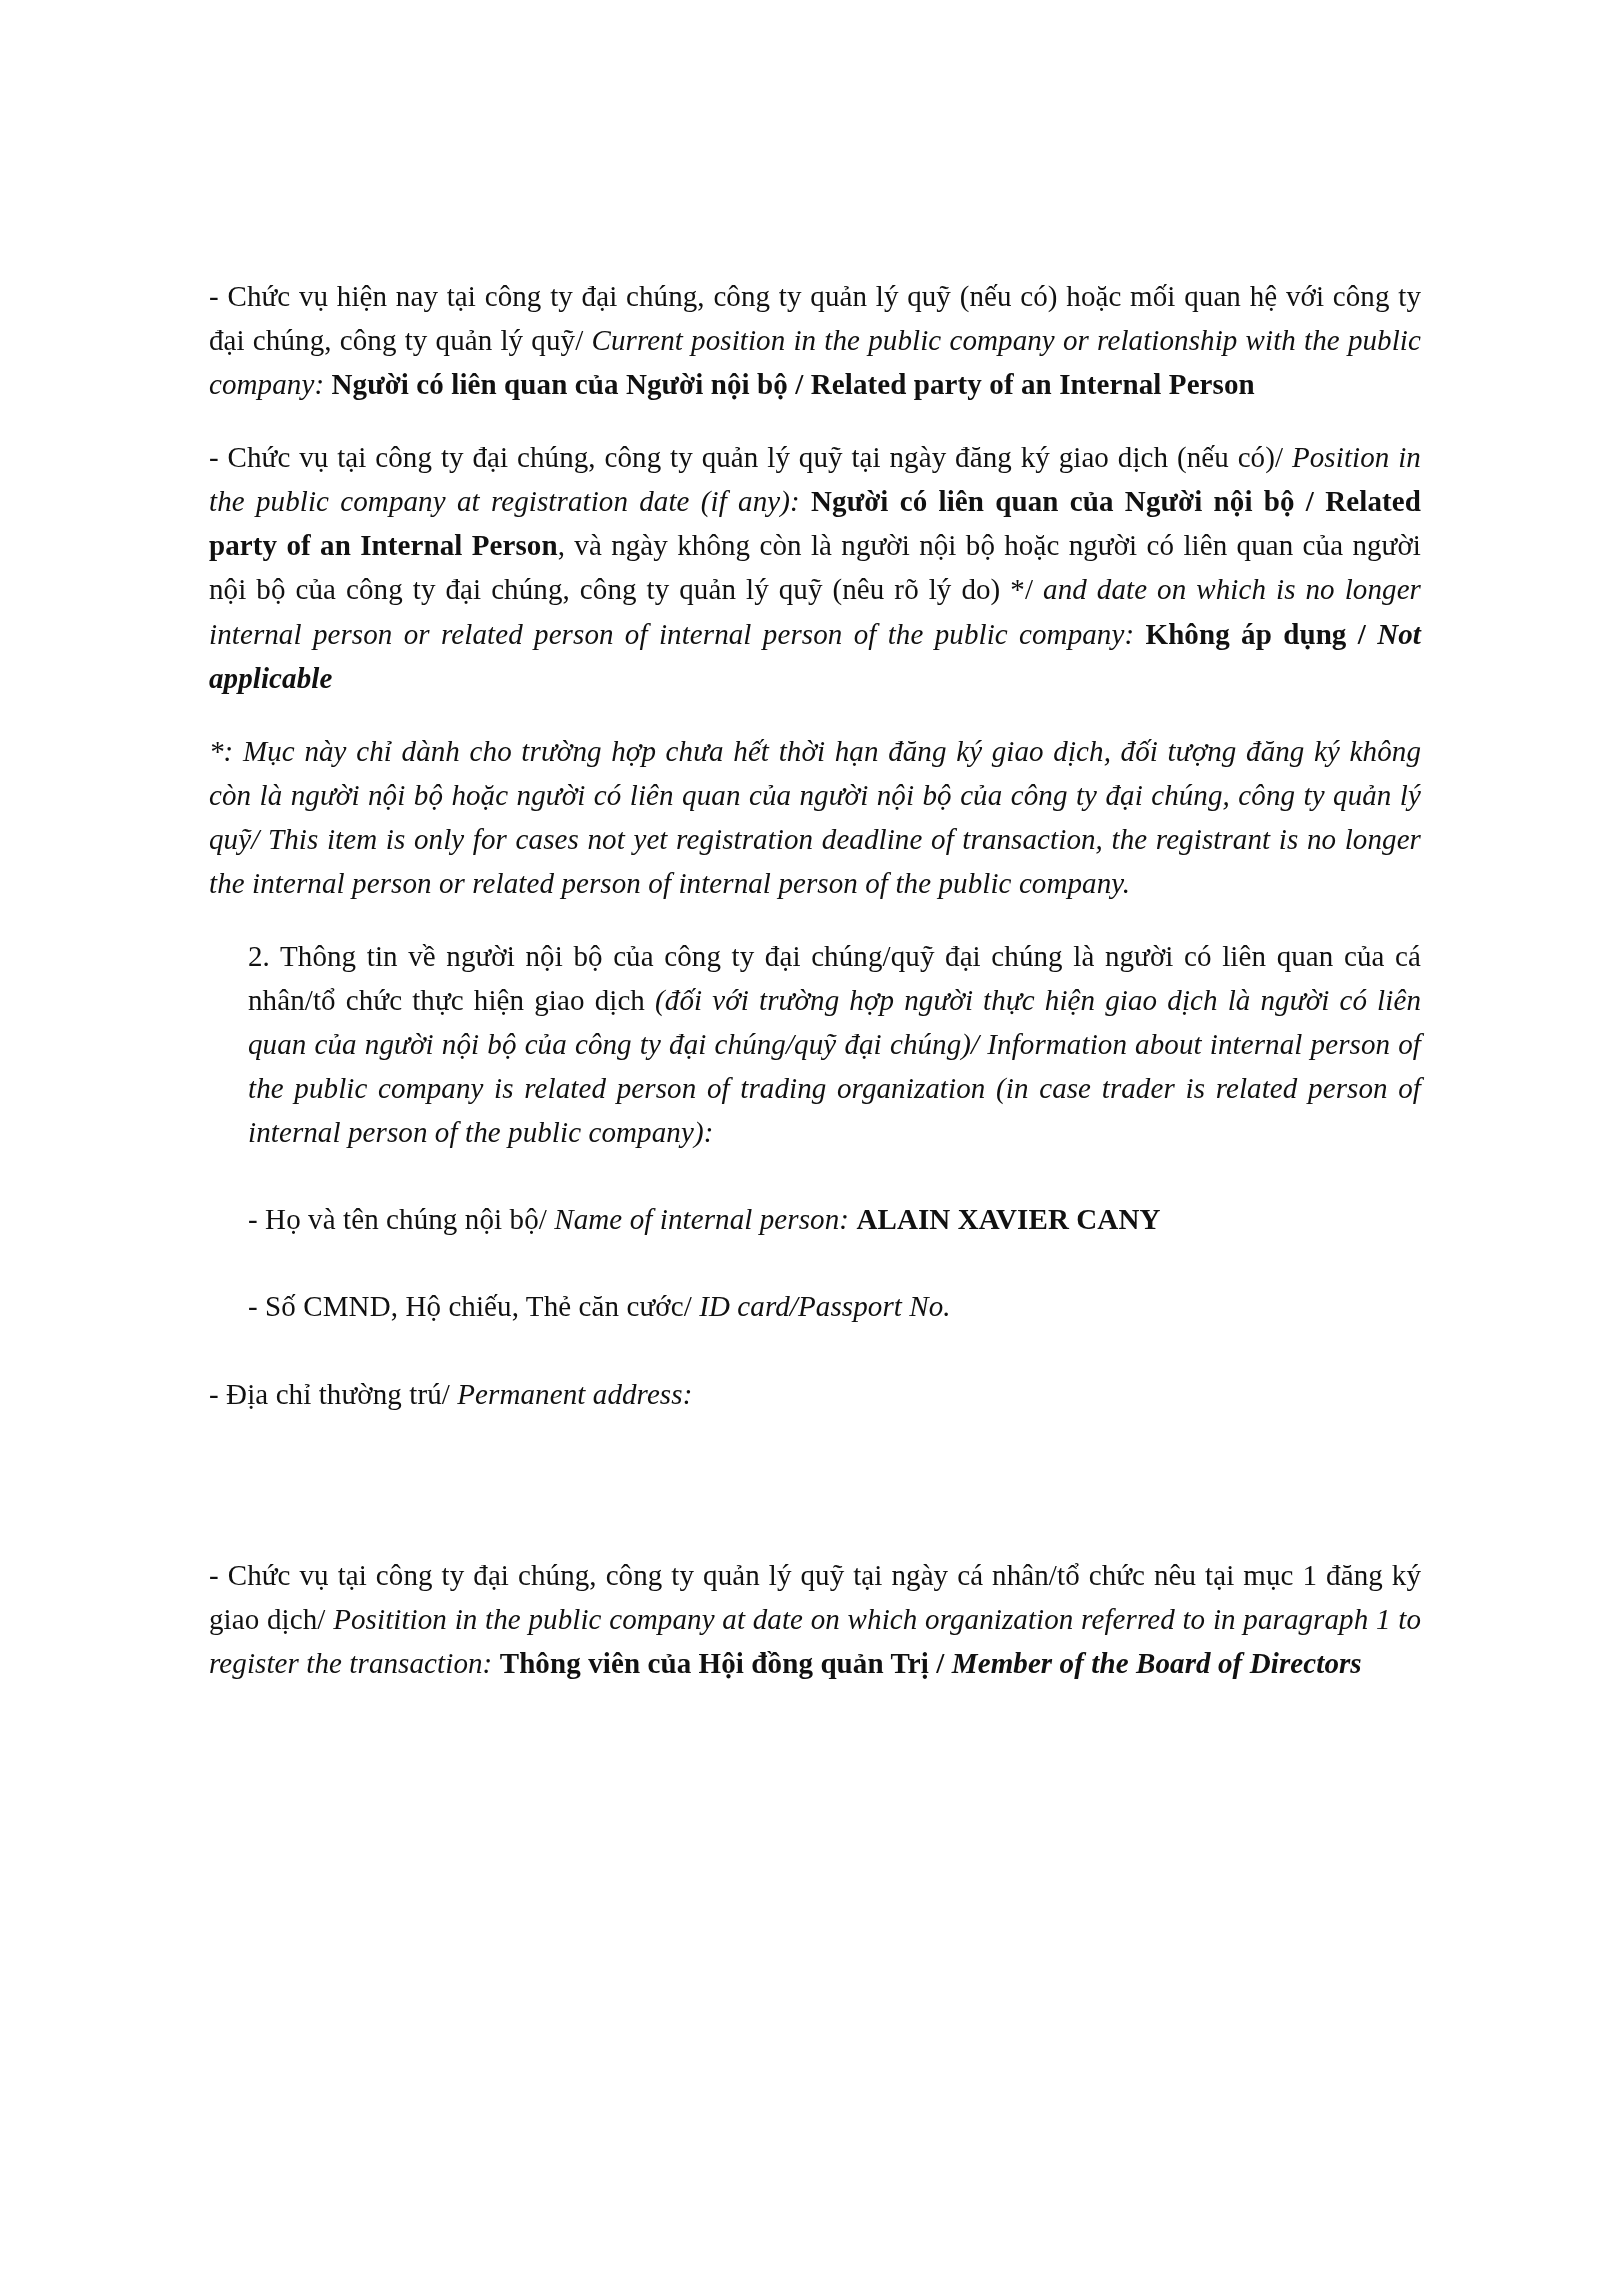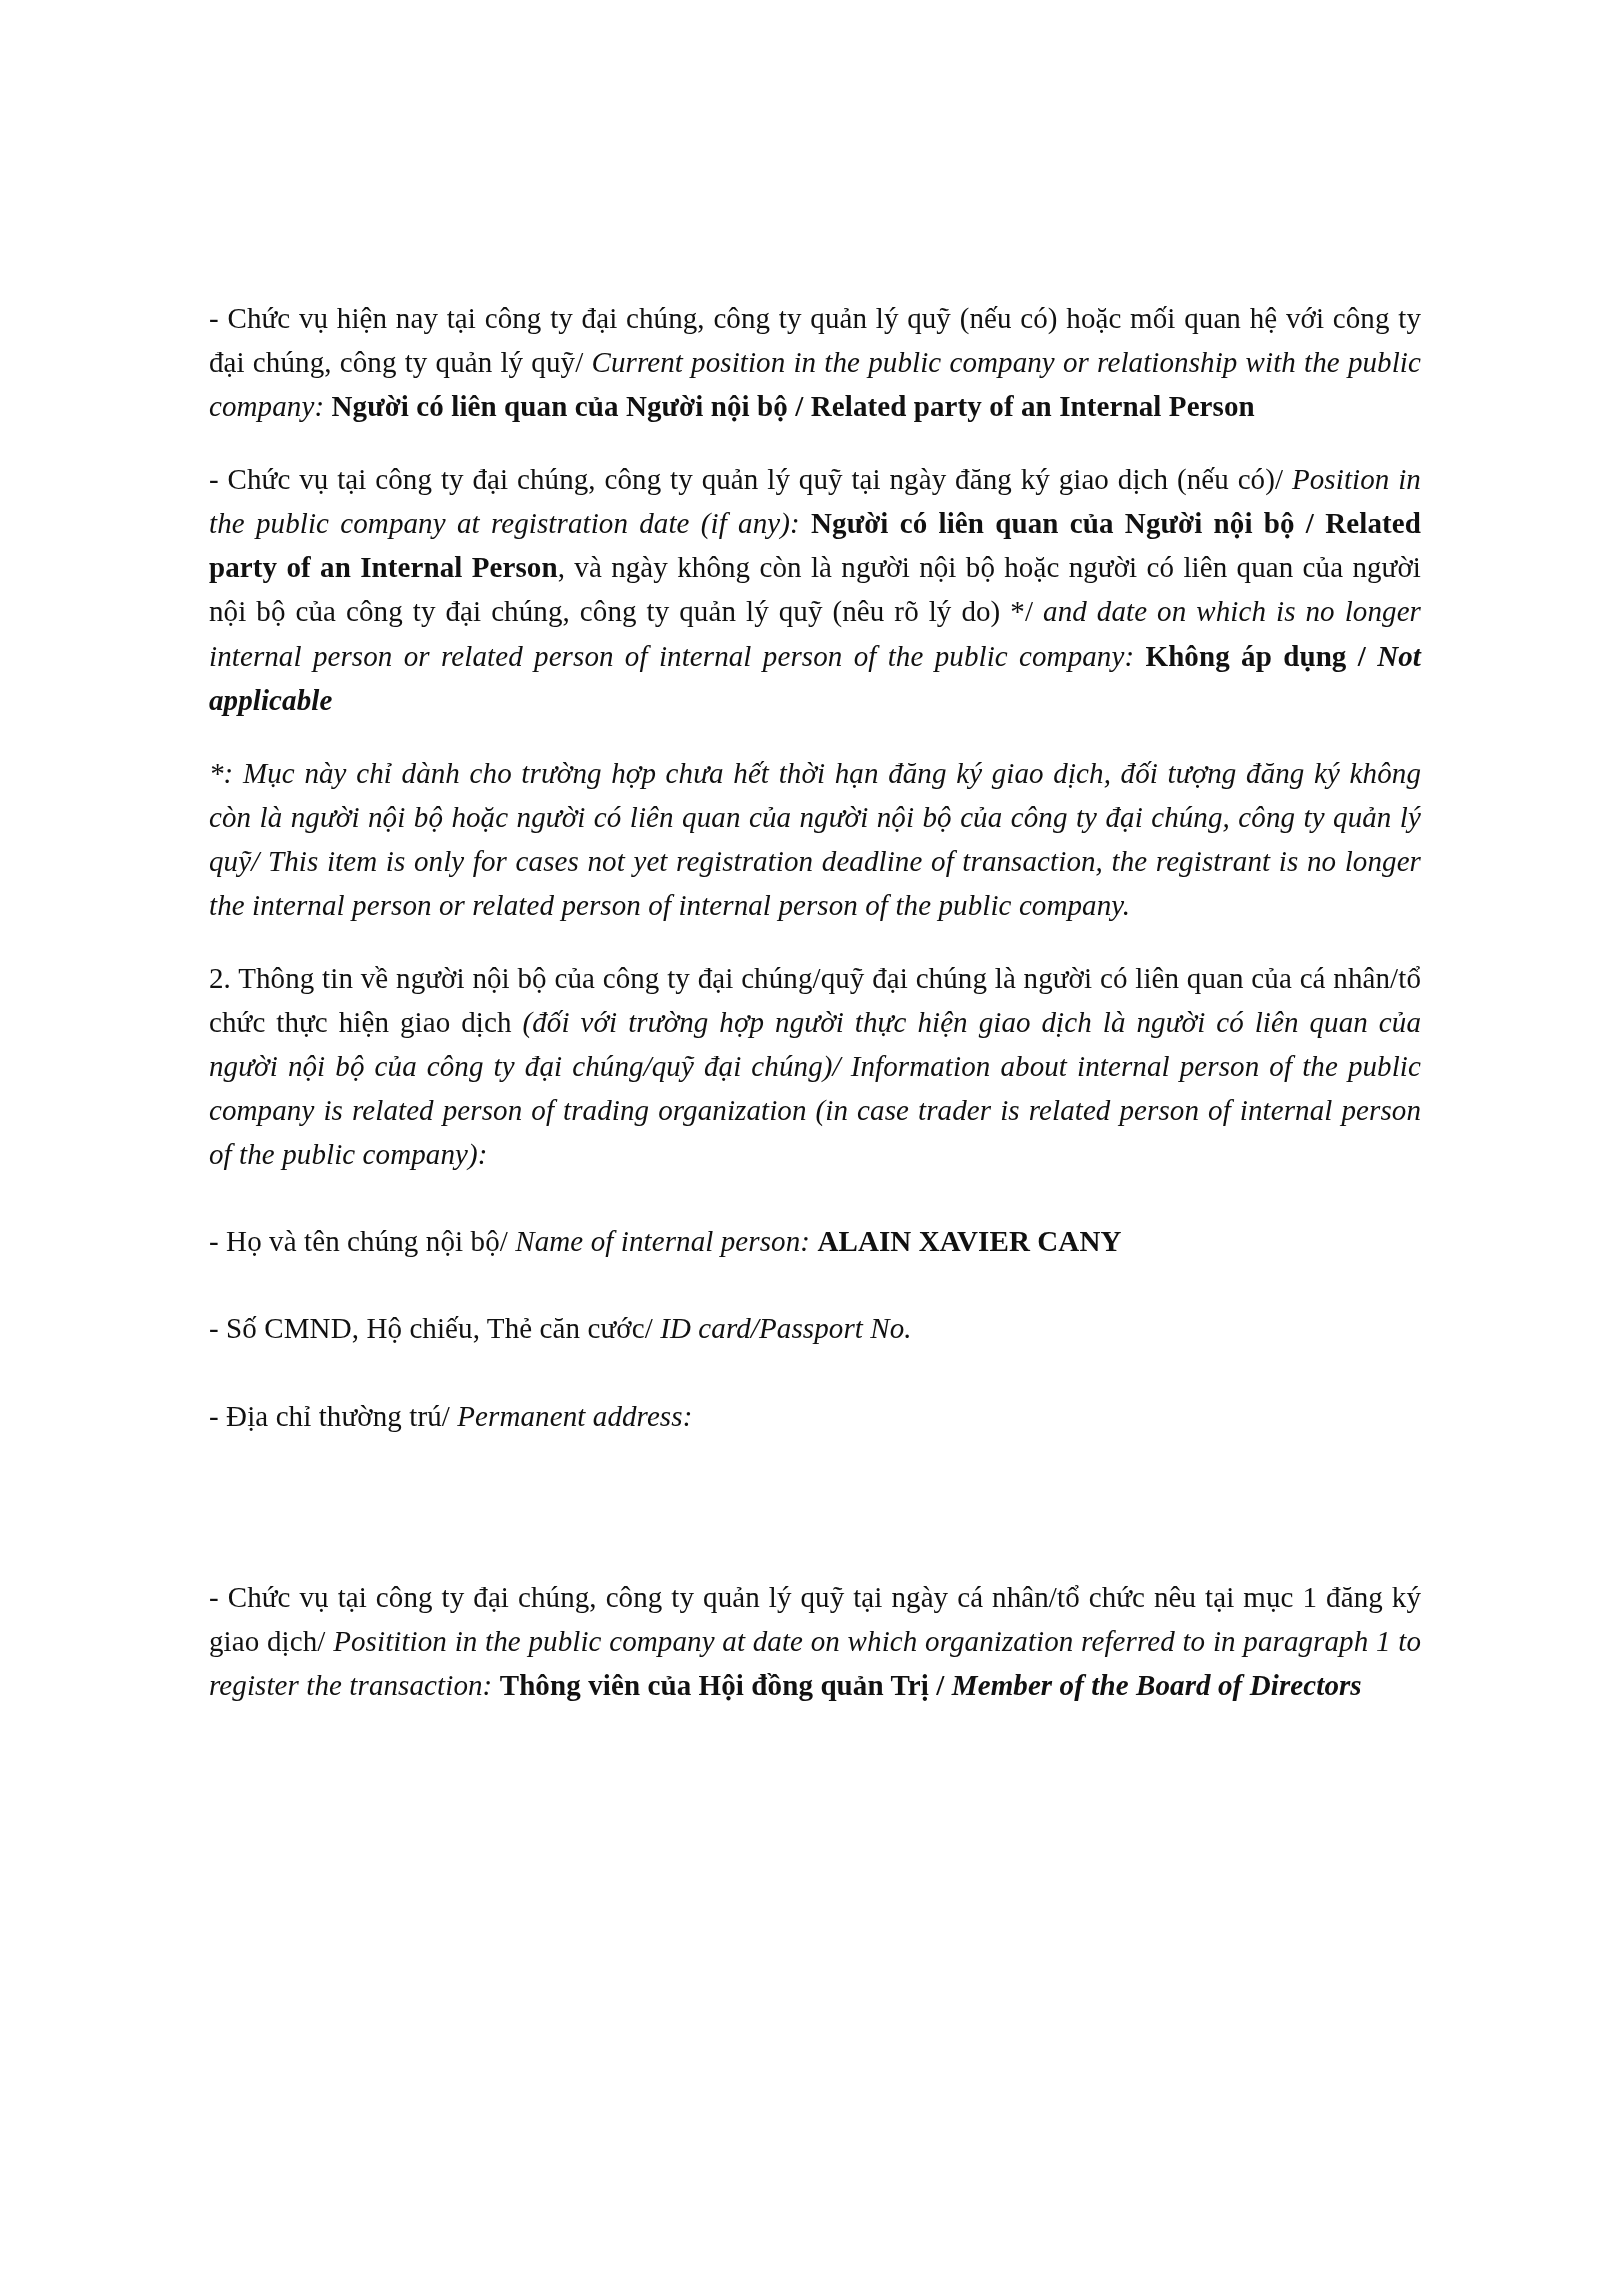--- a/index.html
+++ b/index.html
@@ -19,32 +19,32 @@
     position: absolute;
     top: 0;
     left: 0;
     width: 1621px;
     height: 2293px;
     background: #ffffff;
   }
   .content {
     position: absolute;
     left: 209px;
-    top: 296px;
+    top: 274px;
     width: 1212px;
   }
   .para {
     font-size: 29px;
     line-height: 1.52;
     text-align: justify;
     text-justify: inter-word;
     margin: 0 0 29px 0;
     letter-spacing: 0.1px;
   }
-  .para.gap-lg { margin-bottom: 43px; }
+  .para.gap-lg { margin-bottom: 43px; margin-left: 39px; }
   .para.gap-xl { margin-bottom: 55px; }
   i, .i { font-style: italic; }
   b, .b { font-weight: bold; }
   .bi { font-weight: bold; font-style: italic; }
   .contact-row {
     display: block;
     font-size: 29px;
     line-height: 1.52;
     margin: 0 0 29px 0;
     position: relative;

